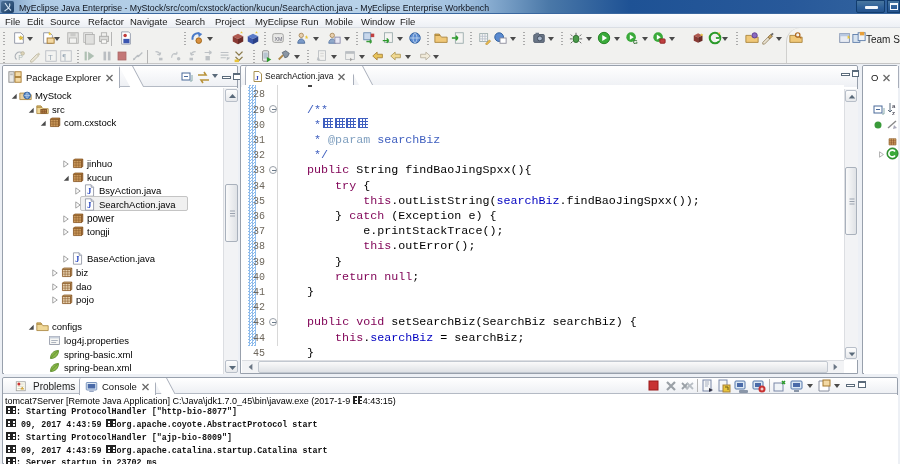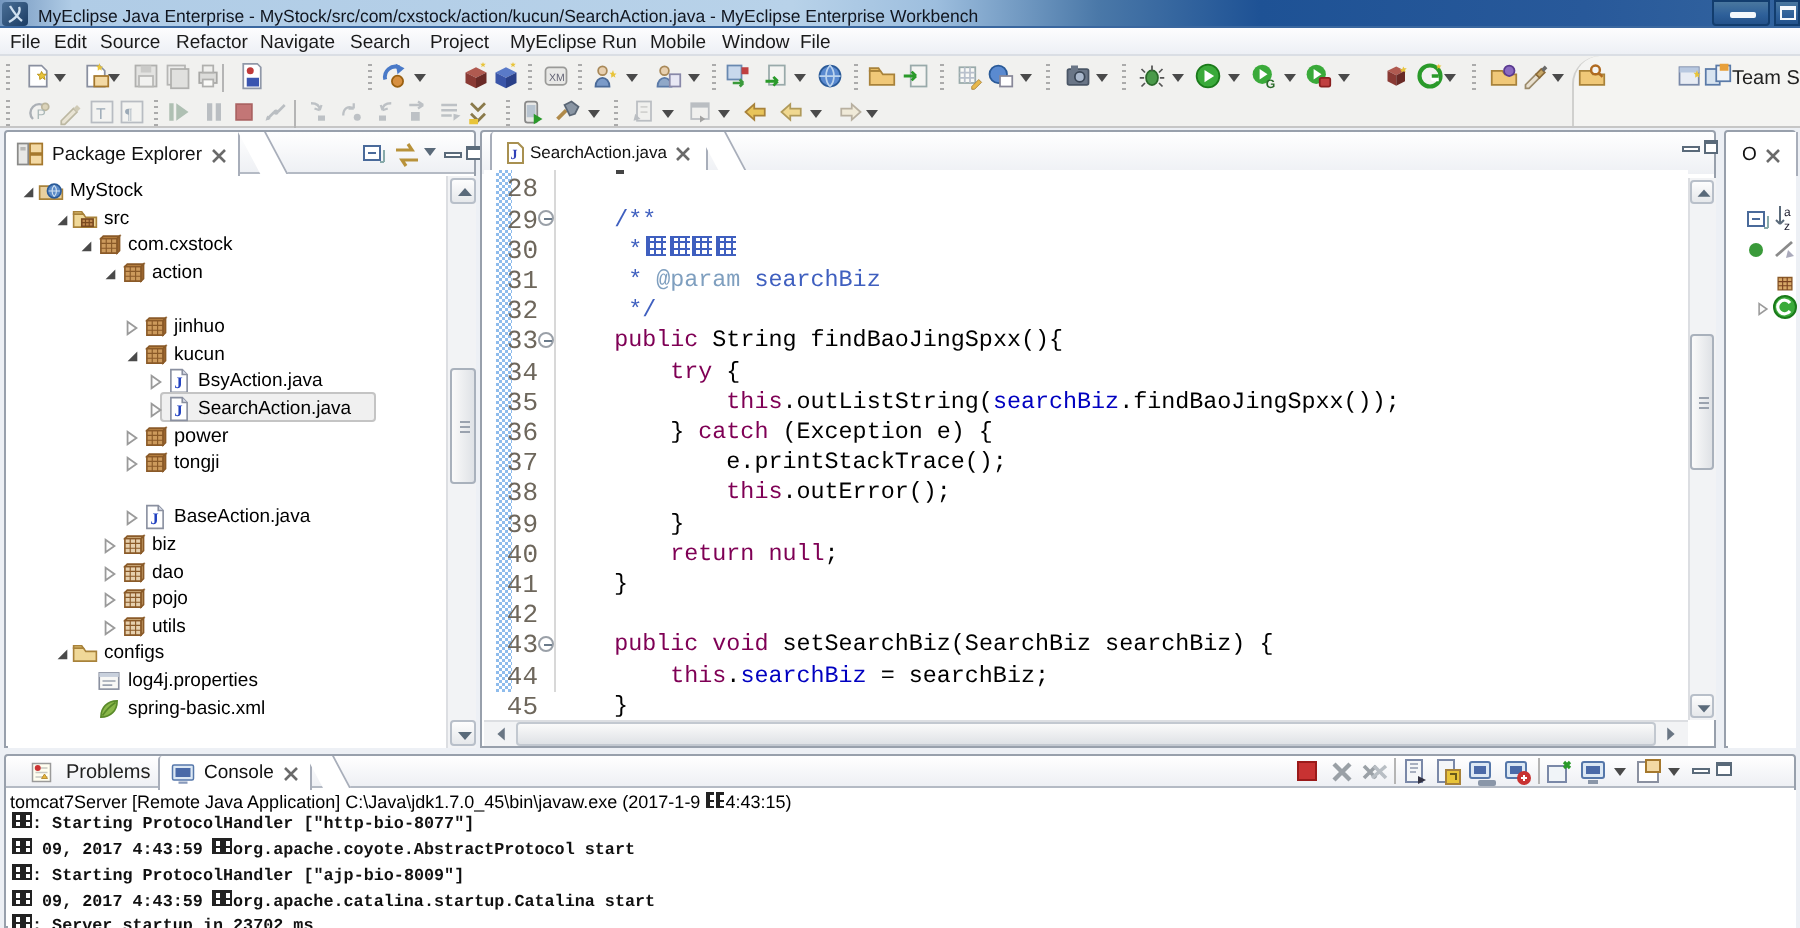--- a/index.html
+++ b/index.html
@@ -376,32 +376,20 @@
           <path d="M7.5 2v5.5H2z" fill="#4a4a4a"></path>
         </svg>
         <svg width="13" height="13" viewBox="0 0 16 16" style="position:absolute;left:44px;top:1px">
           <path d="M3 4h10v9H3z" fill="#cc9a5c" stroke="#8a5a28"></path>
           <path d="M3 7h10M3 10h10M6.3 4v9M9.6 4v9" stroke="#8a5a28" stroke-width=".7"></path>
           <path d="M3 4l1.5-1.5h10L13 4z" fill="#c08844" stroke="#8a5a28"></path>
           <path d="M14.5 2.5v9L13 13V4z" fill="#a06a30" stroke="#8a5a28"></path>
         </svg>
         <span style="position:absolute;left:60px;top:2px;font-size:9.5px;color:#000;white-space:nowrap">com.cxstock</span>
       </div>
-<div class="ab" style="left:0;top:41.0px;width:220px;height:14px">
-        <svg width="8" height="8" viewBox="0 0 9 9" style="position:absolute;left:47px;top:4px">
-          <path d="M7.5 2v5.5H2z" fill="#4a4a4a"></path>
-        </svg>
-        <svg width="13" height="13" viewBox="0 0 16 16" style="position:absolute;left:56px;top:1px">
-          <path d="M3 4h10v9H3z" fill="#cc9a5c" stroke="#8a5a28"></path>
-          <path d="M3 7h10M3 10h10M6.3 4v9M9.6 4v9" stroke="#8a5a28" stroke-width=".7"></path>
-          <path d="M3 4l1.5-1.5h10L13 4z" fill="#c08844" stroke="#8a5a28"></path>
-          <path d="M14.5 2.5v9L13 13V4z" fill="#a06a30" stroke="#8a5a28"></path>
-        </svg>
-        <span style="position:absolute;left:72px;top:2px;font-size:9.5px;color:#000;white-space:nowrap">action</span>
-      </div>
 <div class="ab" style="left:0;top:68.2px;width:220px;height:14px">
         <svg width="8" height="8" viewBox="0 0 9 9" style="position:absolute;left:58px;top:4px">
           <path d="M2 1l5 3.5L2 8z" fill="#fdfdfd" stroke="#9a9a9a"></path>
         </svg>
         <svg width="13" height="13" viewBox="0 0 16 16" style="position:absolute;left:67px;top:1px">
           <path d="M3 4h10v9H3z" fill="#cc9a5c" stroke="#8a5a28"></path>
           <path d="M3 7h10M3 10h10M6.3 4v9M9.6 4v9" stroke="#8a5a28" stroke-width=".7"></path>
           <path d="M3 4l1.5-1.5h10L13 4z" fill="#c08844" stroke="#8a5a28"></path>
           <path d="M14.5 2.5v9L13 13V4z" fill="#a06a30" stroke="#8a5a28"></path>
         </svg>
@@ -506,32 +494,20 @@
           <path d="M2 1l5 3.5L2 8z" fill="#fdfdfd" stroke="#9a9a9a"></path>
         </svg>
         <svg width="13" height="13" viewBox="0 0 16 16" style="position:absolute;left:56px;top:1px">
           <path d="M3 4h10v9H3z" fill="#e6d0ae" stroke="#8a5a28"></path>
           <path d="M3 7h10M3 10h10M6.3 4v9M9.6 4v9" stroke="#8a5a28" stroke-width=".7"></path>
           <path d="M3 4l1.5-1.5h10L13 4z" fill="#d8ba88" stroke="#8a5a28"></path>
           <path d="M14.5 2.5v9L13 13V4z" fill="#c09a64" stroke="#8a5a28"></path>
         </svg>
         <span style="position:absolute;left:72px;top:2px;font-size:9.5px;color:#000;white-space:nowrap">pojo</span>
       </div>
-<div class="ab" style="left:0;top:217.8px;width:220px;height:14px">
-        <svg width="8" height="8" viewBox="0 0 9 9" style="position:absolute;left:47px;top:4px">
-          <path d="M2 1l5 3.5L2 8z" fill="#fdfdfd" stroke="#9a9a9a"></path>
-        </svg>
-        <svg width="13" height="13" viewBox="0 0 16 16" style="position:absolute;left:56px;top:1px">
-          <path d="M3 4h10v9H3z" fill="#e6d0ae" stroke="#8a5a28"></path>
-          <path d="M3 7h10M3 10h10M6.3 4v9M9.6 4v9" stroke="#8a5a28" stroke-width=".7"></path>
-          <path d="M3 4l1.5-1.5h10L13 4z" fill="#d8ba88" stroke="#8a5a28"></path>
-          <path d="M14.5 2.5v9L13 13V4z" fill="#c09a64" stroke="#8a5a28"></path>
-        </svg>
-        <span style="position:absolute;left:72px;top:2px;font-size:9.5px;color:#000;white-space:nowrap">utils</span>
-      </div>
 <div class="ab" style="left:0;top:231.4px;width:220px;height:14px">
         <svg width="8" height="8" viewBox="0 0 9 9" style="position:absolute;left:23px;top:4px">
           <path d="M7.5 2v5.5H2z" fill="#4a4a4a"></path>
         </svg>
         <svg width="13" height="13" viewBox="0 0 16 16" style="position:absolute;left:32px;top:1px">
           <path d="M1 5h6l1.5 2H15v6H1z" fill="#f0d898" stroke="#a8823a"></path>
           <path d="M1 5V3.5h5l1 1.5z" fill="#e8cc80" stroke="#a8823a"></path>
         </svg>
         <span style="position:absolute;left:48px;top:2px;font-size:9.5px;color:#000;white-space:nowrap">configs</span>
       </div>
@@ -542,20 +518,27 @@
           <path d="M4 8h8M4 10.5h6" stroke="#9aa2b0"></path>
         </svg>
         <span style="position:absolute;left:60px;top:2px;font-size:9.5px;color:#000;white-space:nowrap">log4j.properties</span>
       </div>
 <div class="ab" style="left:0;top:258.6px;width:220px;height:14px">
         <svg width="13" height="13" viewBox="0 0 16 16" style="position:absolute;left:44px;top:1px">
           <path d="M3 13C3 7 7 3 13 3c0 6-4 10-10 10z" fill="#8ab84a" stroke="#5a8a2a"></path>
           <path d="M4 12C6 9 9 6 12 4" stroke="#5a8a2a" fill="none"></path>
         </svg>
         <span style="position:absolute;left:60px;top:2px;font-size:9.5px;color:#000;white-space:nowrap">spring-basic.xml</span>
+      </div>
+<div class="ab" style="left:0;top:272.2px;width:220px;height:14px">
+        <svg width="13" height="13" viewBox="0 0 16 16" style="position:absolute;left:44px;top:1px">
+          <path d="M3 13C3 7 7 3 13 3c0 6-4 10-10 10z" fill="#8ab84a" stroke="#5a8a2a"></path>
+          <path d="M4 12C6 9 9 6 12 4" stroke="#5a8a2a" fill="none"></path>
+        </svg>
+        <span style="position:absolute;left:60px;top:2px;font-size:9.5px;color:#000;white-space:nowrap">spring-bean.xml</span>
       </div>
 </div>
 <div class="ab" style="left:220px;top:22px;width:15px;height:286px;background:#f2f3f5;border-left:1px solid #dcdee2">
 <div class="sbtn" style="left:1px;top:1px;width:13px;height:13px"><svg width="13" height="13" viewBox="0 0 13 13">
           <path d="M6.5 4l3.5 4h-7z" fill="#5a6a7a"></path>
         </svg></div>
 <div class="sbtn" style="left:1px;bottom:1px;width:13px;height:13px"><svg width="13" height="13" viewBox="0 0 13 13">
           <path d="M6.5 9L3 5h7z" fill="#5a6a7a"></path>
         </svg></div>
 <div class="thumb" style="left:1px;top:96px;width:13px;height:58px"><svg width="13" height="58" viewBox="0 0 13 58">
@@ -574,21 +557,21 @@
       <svg width="9" height="9" viewBox="0 0 9 9">
         <path d="M1.5 2l6 6M7.5 2l-6 6" stroke="#6a6a6a" stroke-width="1.3"></path>
       </svg>
     </div>
 <div class="slant" style="left:108px;height:20px"></div>
 <span class="ab" style="left:600px;top:7px;width:9px;height:3px;border:1px solid #5a6a7a;background:#fff"></span>
 <span class="ab" style="left:611px;top:4px;width:7px;height:7px;border:1px solid #5a6a7a;border-top-width:2px;background:#fff"></span>
 <div class="ab" style="left:1px;top:19px;width:602px;height:275px;background:#fff;overflow:hidden">
 <div class="ab" style="left:66px;top:0;width:4px;height:2px;background:#444"></div>
 <div class="ab" style="left:6px;top:0;width:8px;height:261px;background-image:conic-gradient(#8fbcec 25%,#fff 0 50%,#8fbcec 0 75%,#fff 0);background-size:3px 3px"></div>
-<pre class="ab" style="left:11px;top:2.3px;width:16px;text-align:right;font-size:13px;line-height:15.2px;color:#6e675c">28
+<pre class="ab" style="left:11px;top:2.3px;width:16px;font-size:10px;line-height:15.2px;color:#6e675c">28
 29
 30
 31
 32
 33
 34
 35
 36
 37
 38

